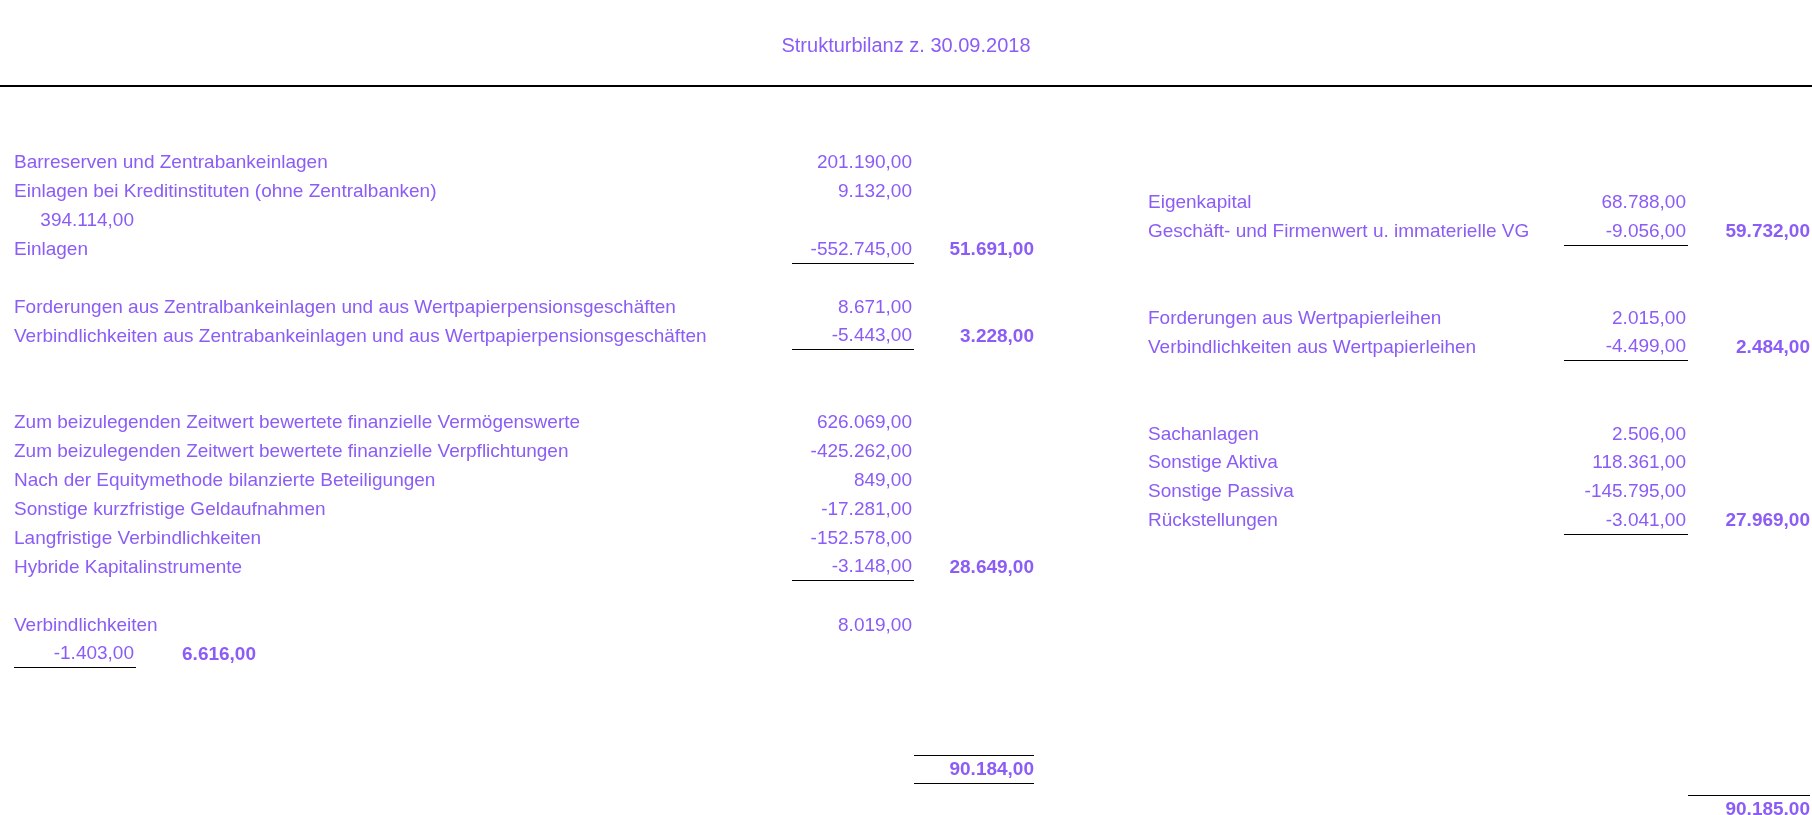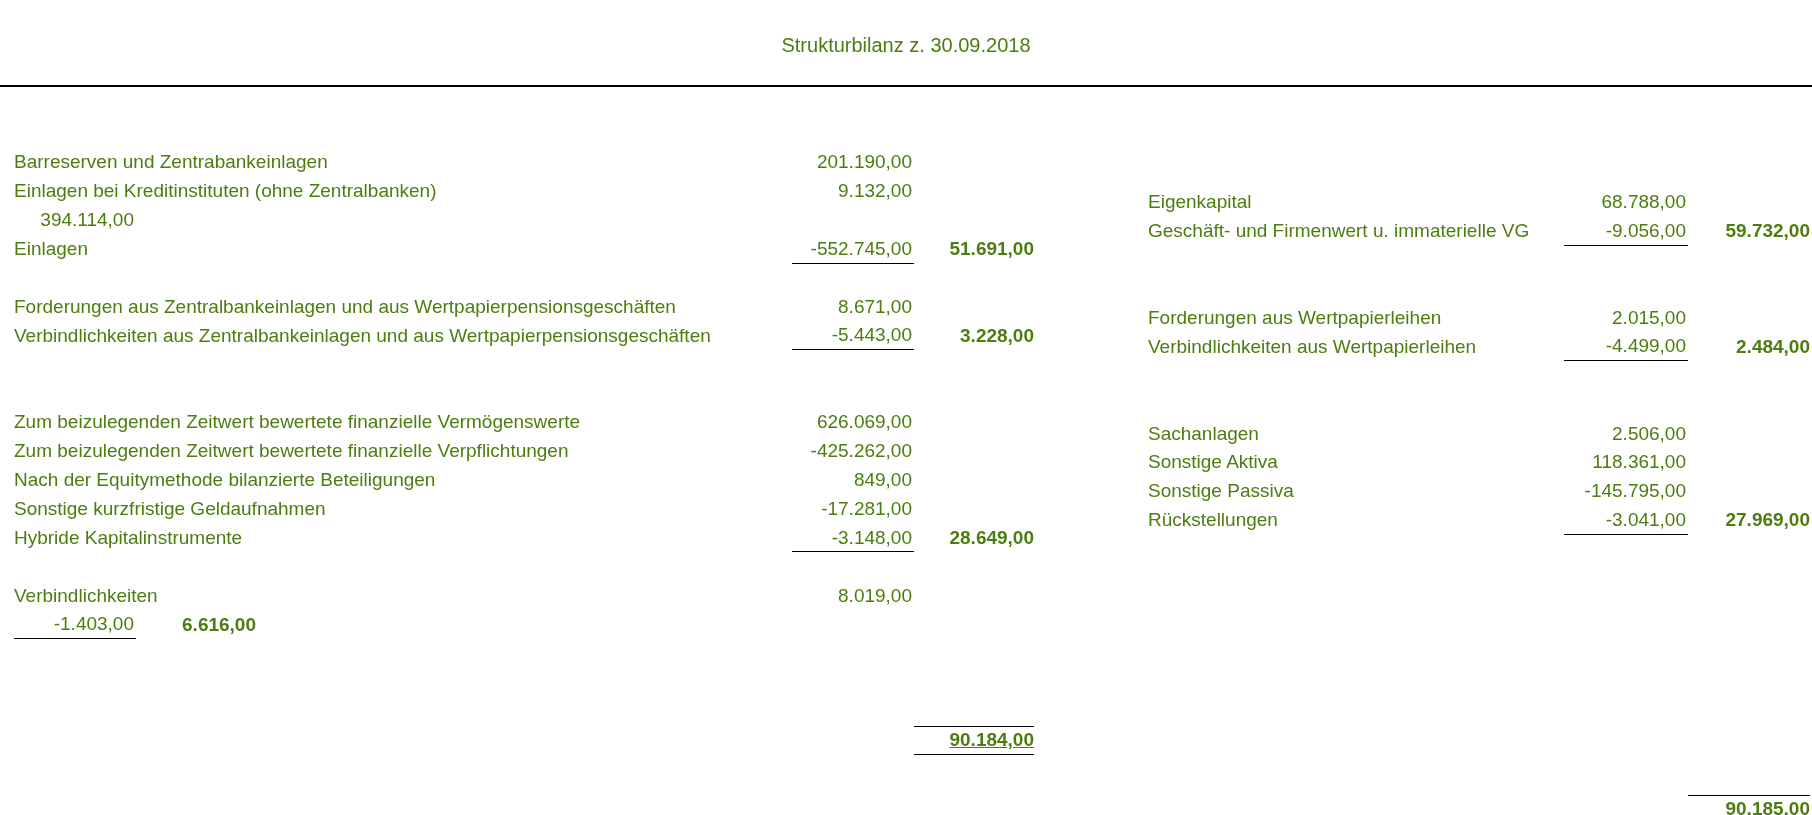--- a/index.html
+++ b/index.html
@@ -2,21 +2,21 @@
 <html lang="de"><head>
 <meta charset="utf-8">
 <style>
   html,body{margin:0;padding:0;background:#fff;}
   .page{
     position:relative;
     width:1812px;height:815px;
     background:#ffffff;
     font-family:"Liberation Sans", sans-serif;
     font-size:19px;
-    color:#4d7c0f;
+    color:#8b5cf6;
     overflow:hidden;
   }
   .title{
     position:absolute;top:34px;left:0;width:100%;
     text-align:center;font-size:20px;white-space:nowrap;
   }
   .rule{
     position:absolute;top:85px;left:0;width:100%;height:0;
     border-top:2px solid #000;
   }
@@ -33,21 +33,20 @@
   .left .cell-value{width:120px;}
   .right .cell-value{width:122px;text-align:center;}
   .cell-sub{justify-content:flex-end;text-align:right;font-weight:bold;}
   .left .cell-sub{width:120px;}
   .right .cell-sub{width:122px;}
   .row.u .cell-value{border-bottom:1.5px solid #000;}
   .row.grand .cell-sub{
     border-top:1px solid #000;
     border-bottom:1px solid #000;
     position:relative;
-    text-decoration:underline;
   }
   .row.grand .cell-sub::after{
     content:"";position:absolute;left:0;right:0;bottom:-4px;height:0;
     border-bottom:1.5px solid #000;
   }
 </style>
 </head>
 <body>
 
 <div class="page">
@@ -78,21 +77,21 @@
     <span class="cell cell-label"></span>
     <span class="cell cell-value"></span>
     <span class="cell cell-sub"></span>
   </div>
       <div class="row">
     <span class="cell cell-label">Forderungen aus Zentralbankeinlagen und aus Wertpapierpensionsgeschäften</span>
     <span class="cell cell-value">8.671,00</span>
     <span class="cell cell-sub"></span>
   </div>
       <div class="row u">
-    <span class="cell cell-label">Verbindlichkeiten aus Zentralbankeinlagen und aus Wertpapierpensionsgeschäften</span>
+    <span class="cell cell-label">Verbindlichkeiten aus Zentrabankeinlagen und aus Wertpapierpensionsgeschäften</span>
     <span class="cell cell-value">-5.443,00</span>
     <span class="cell cell-sub">3.228,00</span>
   </div>
       <div class="row">
     <span class="cell cell-label"></span>
     <span class="cell cell-value"></span>
     <span class="cell cell-sub"></span>
   </div>
       <div class="row">
     <span class="cell cell-label"></span>
@@ -110,20 +109,25 @@
     <span class="cell cell-sub"></span>
   </div>
       <div class="row">
     <span class="cell cell-label">Nach der Equitymethode bilanzierte Beteiligungen</span>
     <span class="cell cell-value">849,00</span>
     <span class="cell cell-sub"></span>
   </div>
       <div class="row">
     <span class="cell cell-label">Sonstige kurzfristige Geldaufnahmen</span>
     <span class="cell cell-value">-17.281,00</span>
+    <span class="cell cell-sub"></span>
+  </div>
+      <div class="row">
+    <span class="cell cell-label">Langfristige Verbindlichkeiten</span>
+    <span class="cell cell-value">-152.578,00</span>
     <span class="cell cell-sub"></span>
   </div>
       <div class="row u">
     <span class="cell cell-label">Hybride Kapitalinstrumente</span>
     <span class="cell cell-value">-3.148,00</span>
     <span class="cell cell-sub">28.649,00</span>
   </div>
       <div class="row">
     <span class="cell cell-label"></span>
     <span class="cell cell-value"></span>

